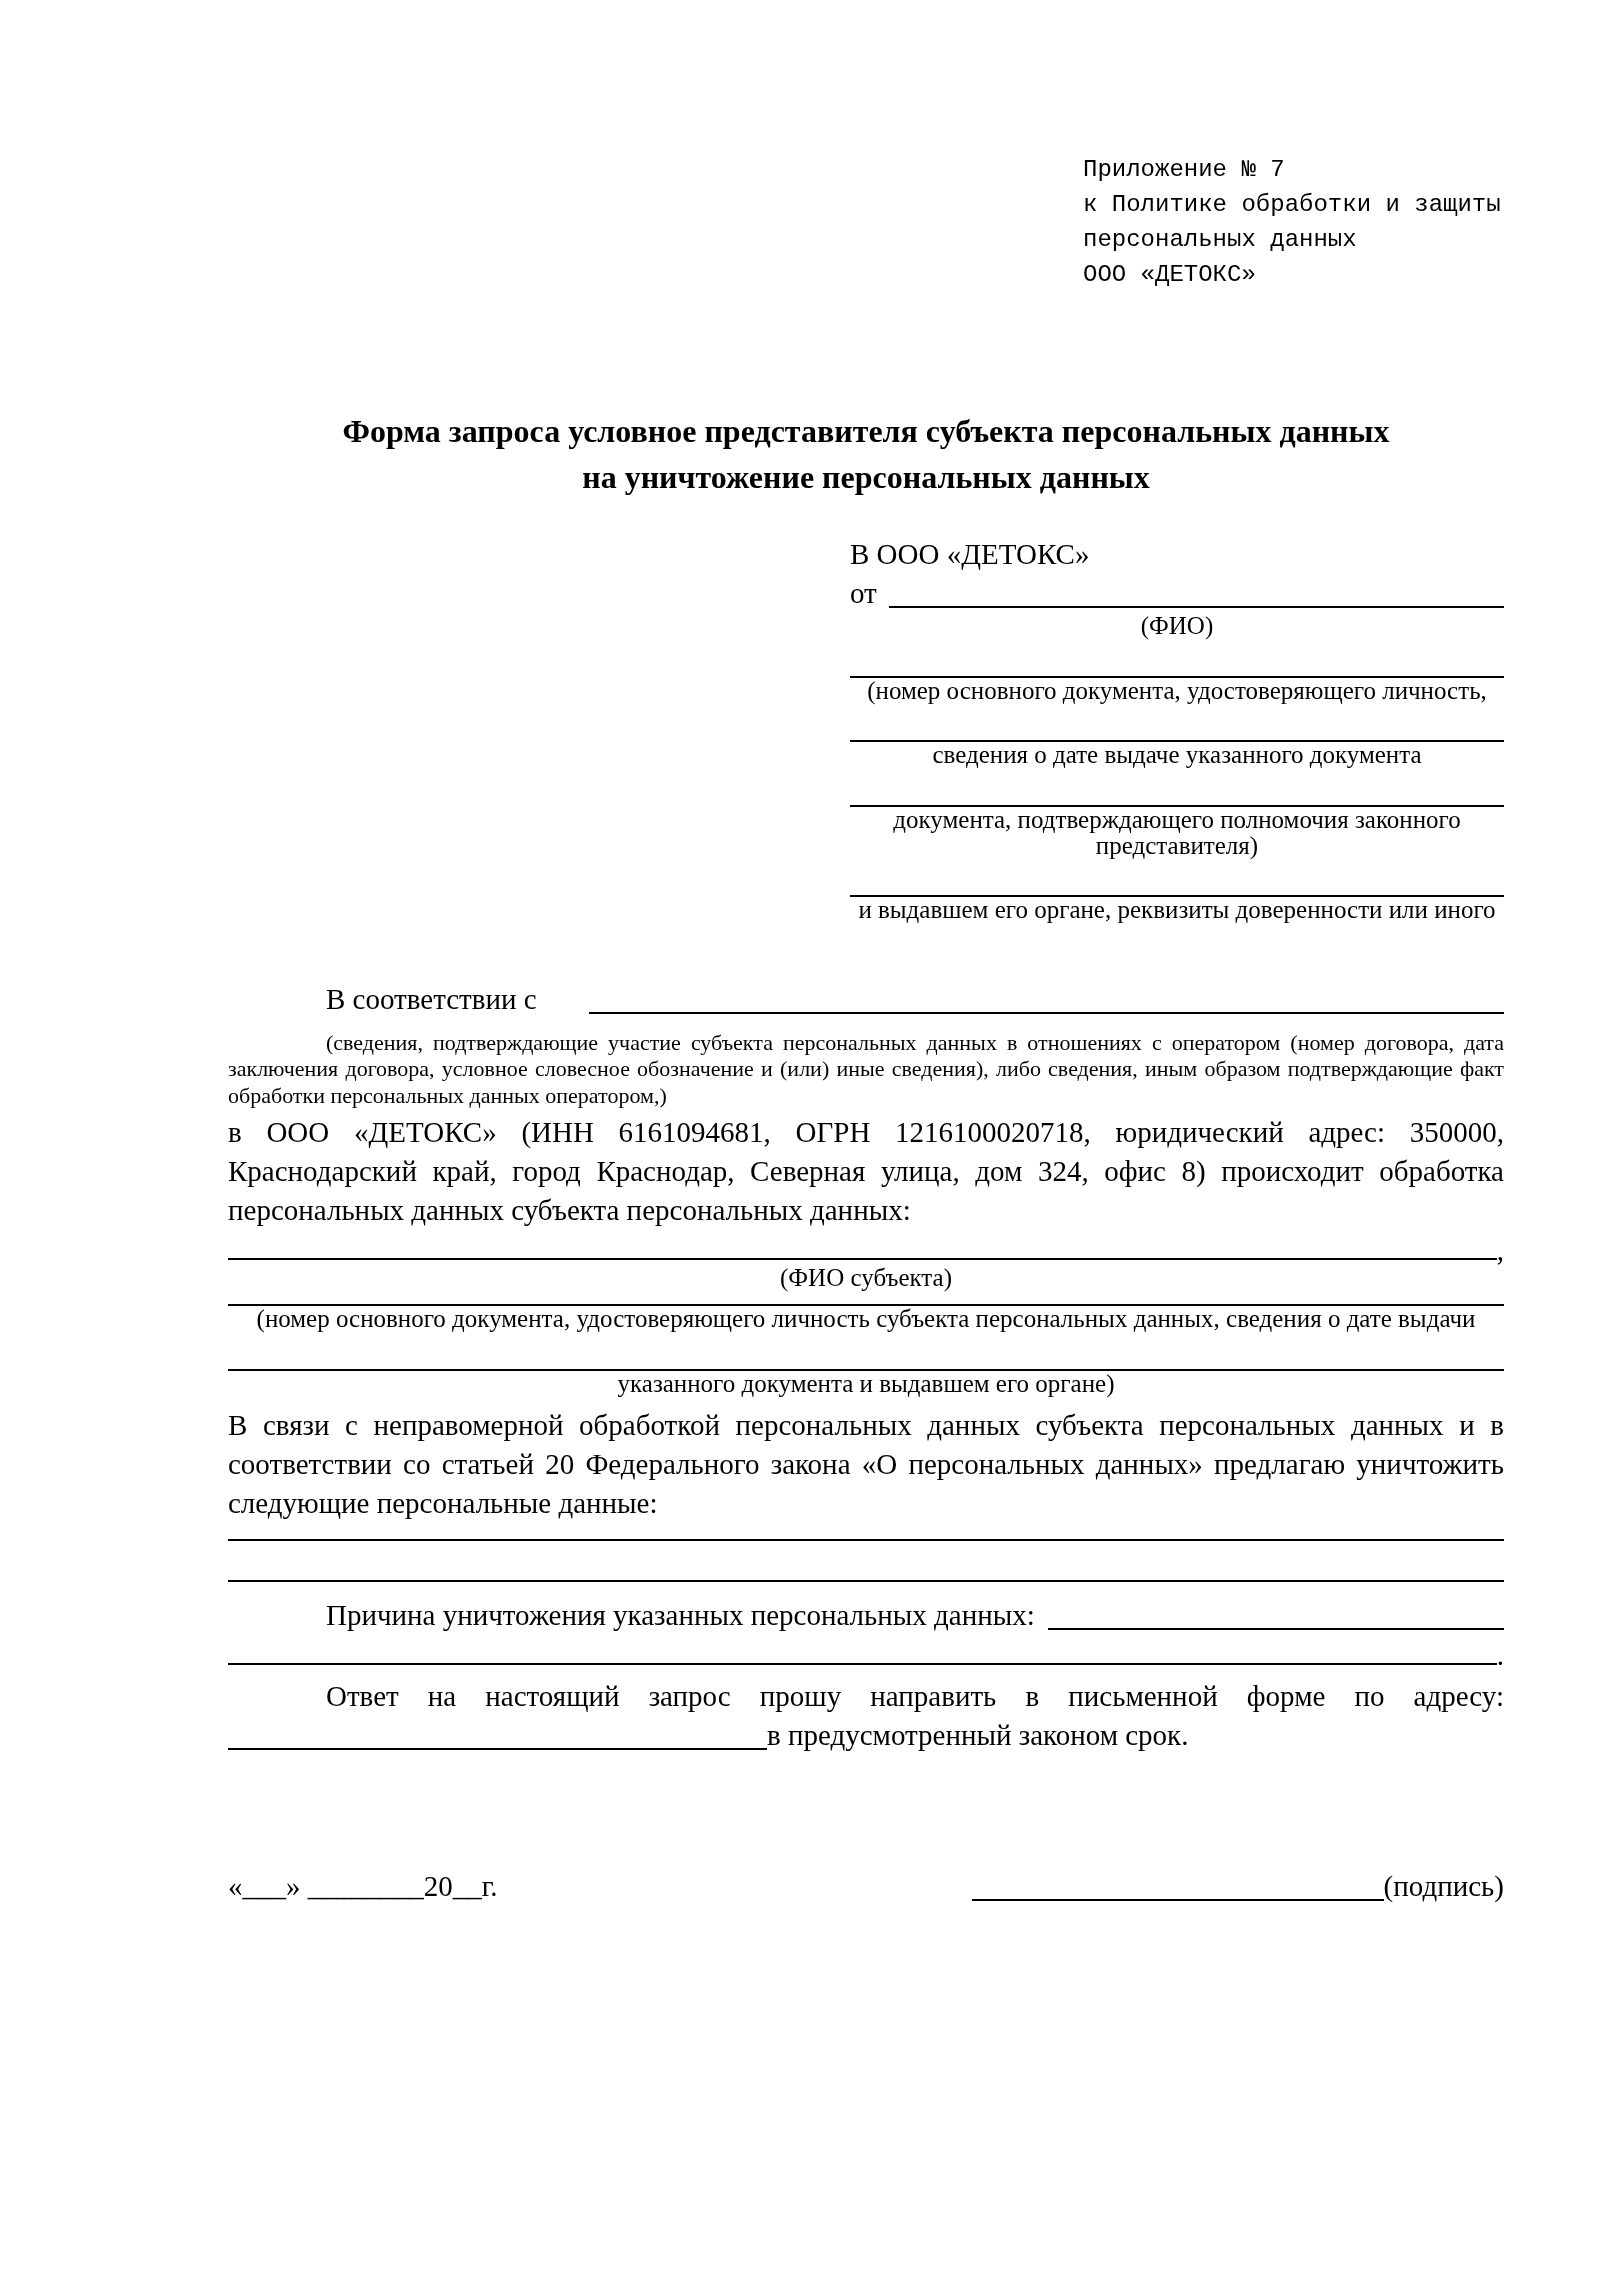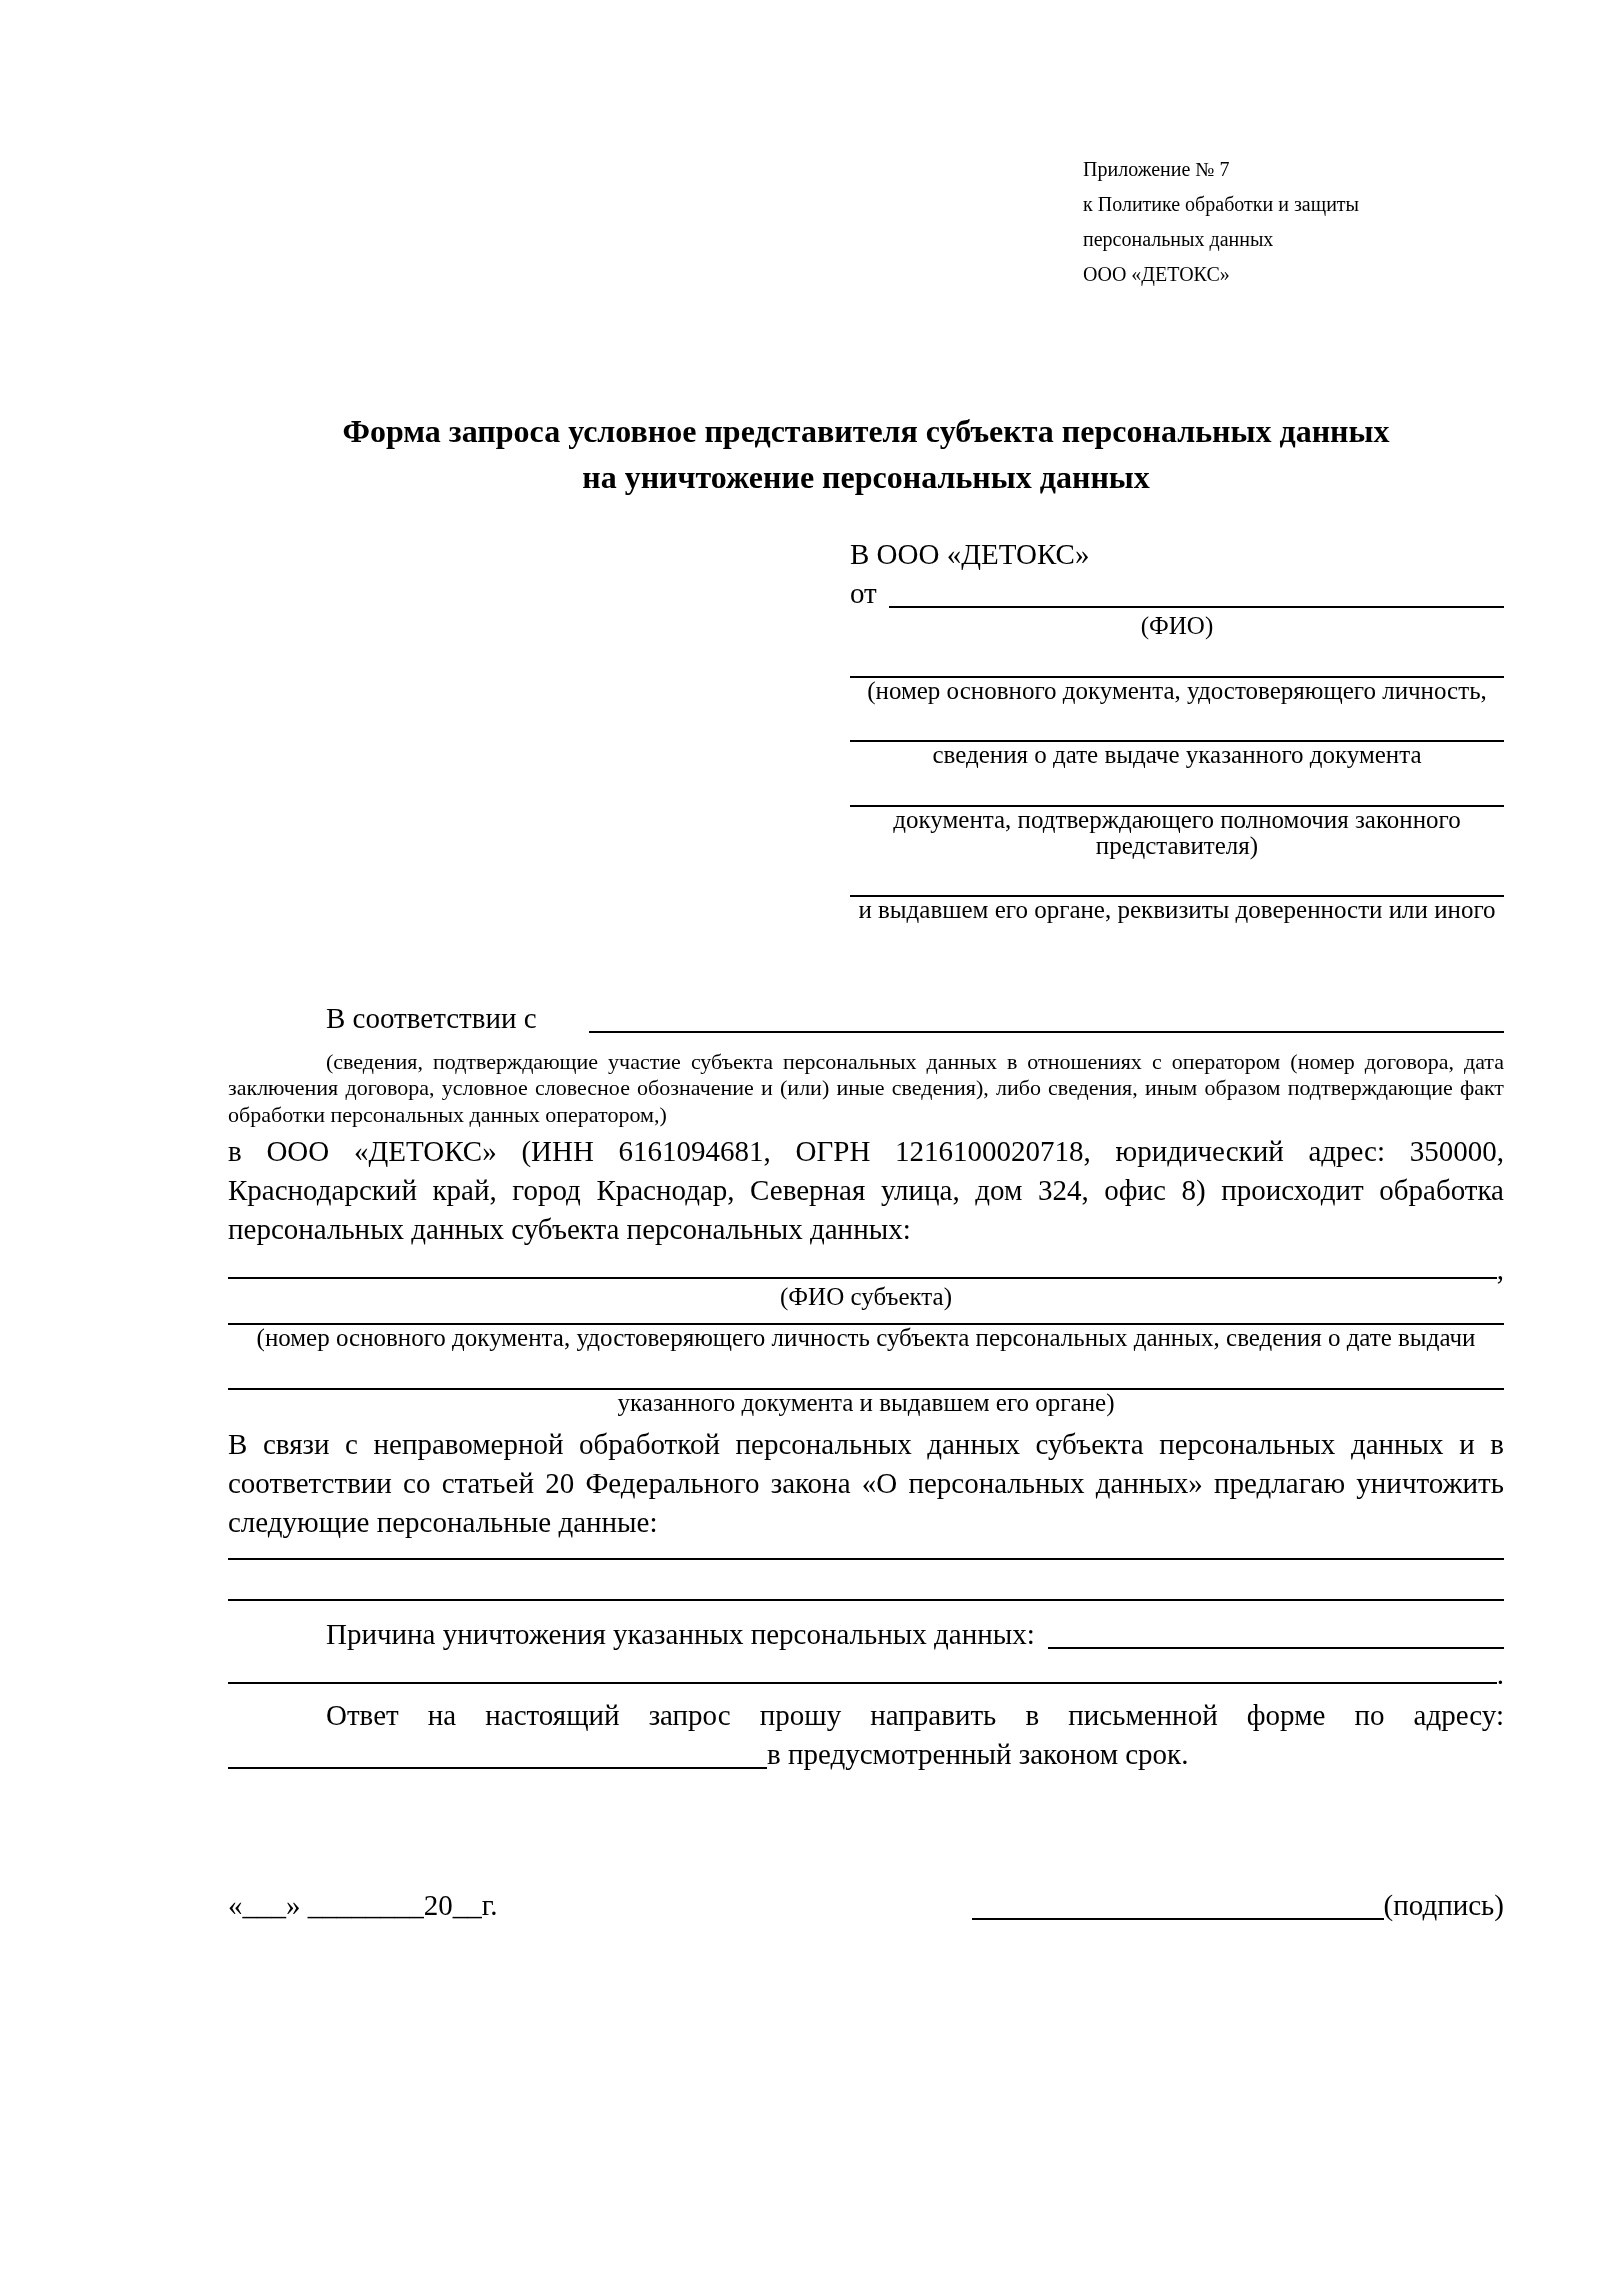--- a/index.html
+++ b/index.html
@@ -6,38 +6,38 @@
   html, body { background:#ffffff; }
   body { width:1621px; height:2294px; overflow:hidden; }
   .page {
     width:1621px; height:2294px; background:#ffffff; color:#000000;
     font-family:"Liberation Serif","DejaVu Serif",serif;
     font-size:29px; line-height:39px;
     padding:152px 117px 0 228px;
   }
 
   
-  .appendix { margin-left:855px; font-size:20px; line-height:35px; }
+  .appendix { margin-left:855px; font-size:24px; line-height:35px;font-family:Liberation Mono, monospace; }
 
   
   .doc-title { margin-top:116px; text-align:center; font-weight:bold; font-size:32px; line-height:46px; }
 
   
   .addressee { margin-top:35px; margin-left:622px; }
   .addr-to { line-height:39px; }
   .from-row { display:flex; align-items:flex-end; height:39px; }
   .from-row .from-label { line-height:39px;text-align:center; }
   .fill { flex:1; border-bottom:2px solid #000; height:0; margin-bottom:4.9px; }
   .from-row .fill { margin-left:11.8px; }
   .caption { font-size:25px; line-height:25.5px; text-align:center; }
   .afield { margin-top:13.7px; }
   .afield .bline { height:25.5px; border-bottom:2px solid #000; }
 
   
-  .according-row { margin-top:76px; display:flex; align-items:flex-end; height:39px;gap:39px; }
+  .according-row { margin-top:57px; display:flex; align-items:flex-end; height:39px;gap:39px; }
   .according-row .lbl { padding-left:98px; line-height:39px; white-space:nowrap; }
   .according-row .fill { margin-left:13.7px; }
 
   .small-print { margin-top:11px; font-size:22px; line-height:26.5px; text-align:justify; text-indent:98px; }
 
   .para { text-align:justify; }
   .operator-para { margin-top:3.9px; }
 
   .blank-row { display:flex; align-items:flex-end; }
   .subject-comma-row { height:35px; }

